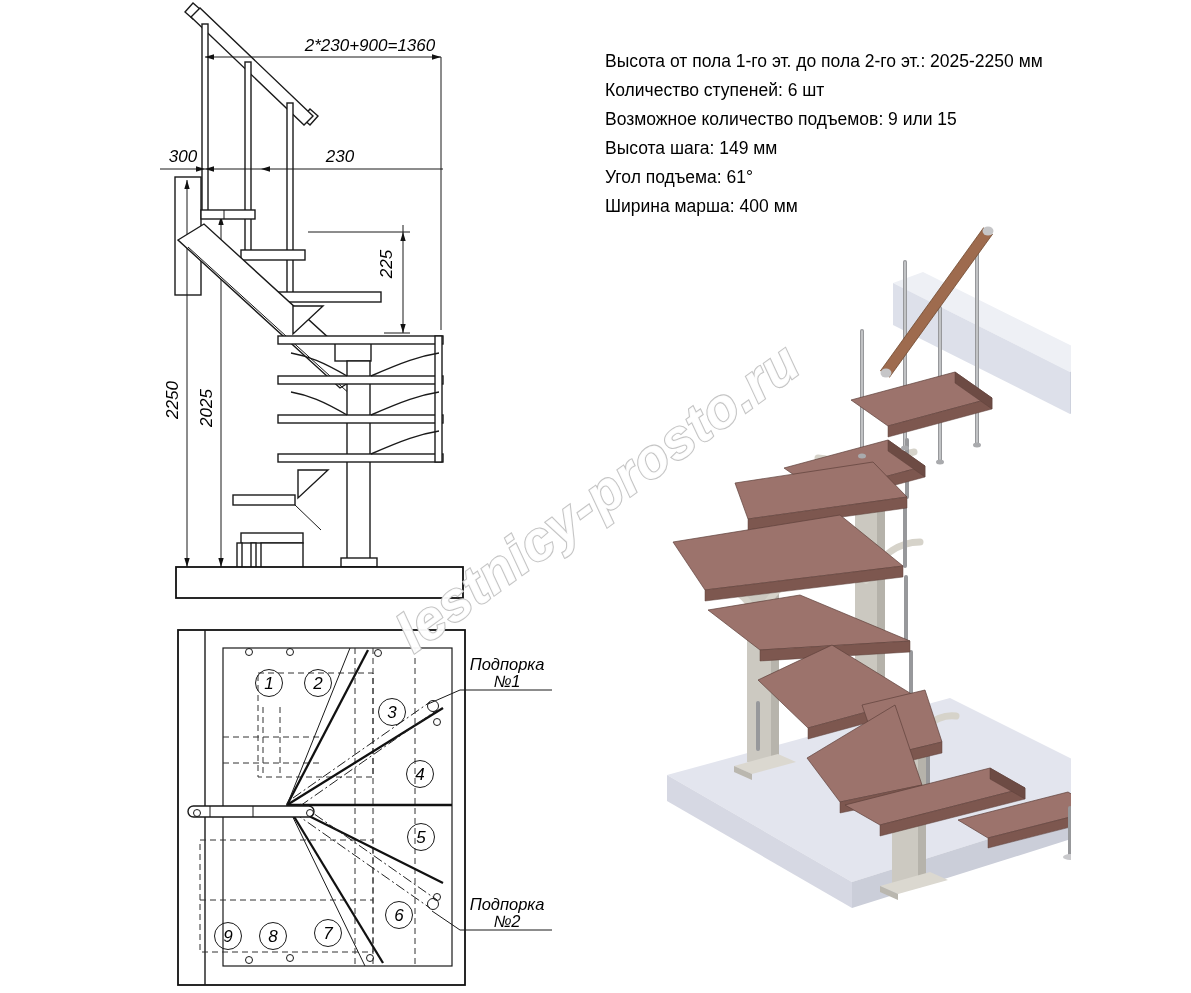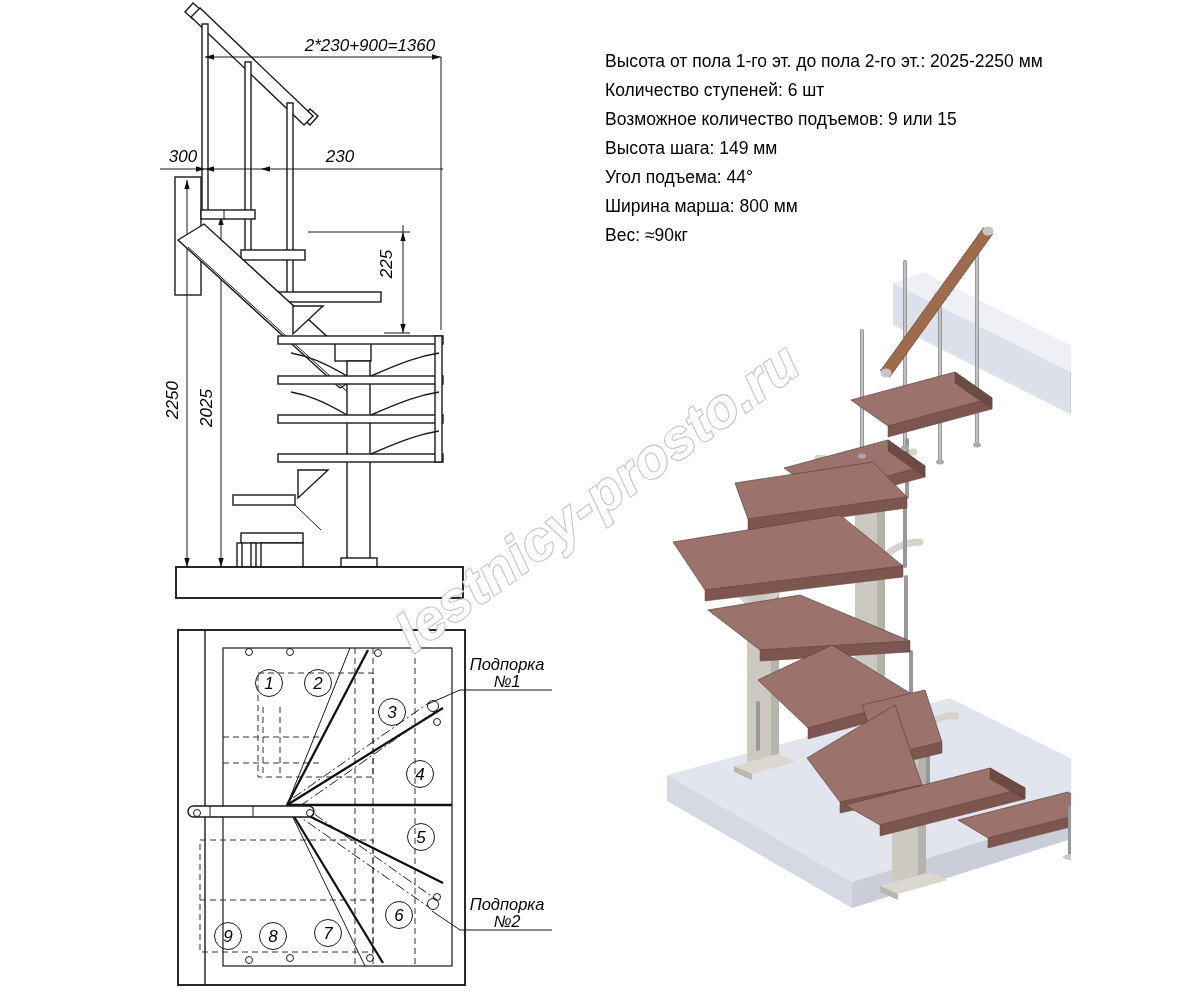--- a/index.html
+++ b/index.html
@@ -210,23 +210,22 @@
       <text class="callout" x="347" y="288" text-anchor="middle">Подпорка</text>
       <text class="callout" x="347" y="305" text-anchor="middle">№2</text>
     </g>
   </svg>
 
   <div class="abs" id="specs">
     <div class="spec-line">Высота от пола 1-го эт. до пола 2-го эт.: 2025-2250 мм</div>
     <div class="spec-line">Количество ступеней: 6 шт</div>
     <div class="spec-line">Возможное количество подъемов: 9 или 15</div>
     <div class="spec-line">Высота шага: 149 мм</div>
-    <div class="spec-line">Угол подъема: 44°</div>
-    <div class="spec-line">Ширина марша: 800 мм</div>
-    <div class="spec-line">Вес: ≈90кг</div>
+    <div class="spec-line">Угол подъема: 61°</div>
+    <div class="spec-line">Ширина марша: 400 мм</div>
   </div>
 
   <svg class="abs" style="left:0;top:0;pointer-events:none;" width="1191" height="993" viewBox="0 0 1191 993">
     <text x="600" y="515" text-anchor="middle" transform="rotate(-36 600 500)" font-size="55" font-style="italic" font-weight="bold" letter-spacing="1" fill="#ffffff" fill-opacity="0.95" stroke="#c5c5c5" stroke-width="2.2" style="paint-order:stroke;">lestnicy-prosto.ru</text>
   </svg>
 
   <svg class="abs" style="left:640px;top:200px;" width="551" height="793" viewBox="0 0 551 793">
 
     <g>
       <polygon points="253,83 283,72 460,160 430,172" fill="#eef0f5"></polygon>

